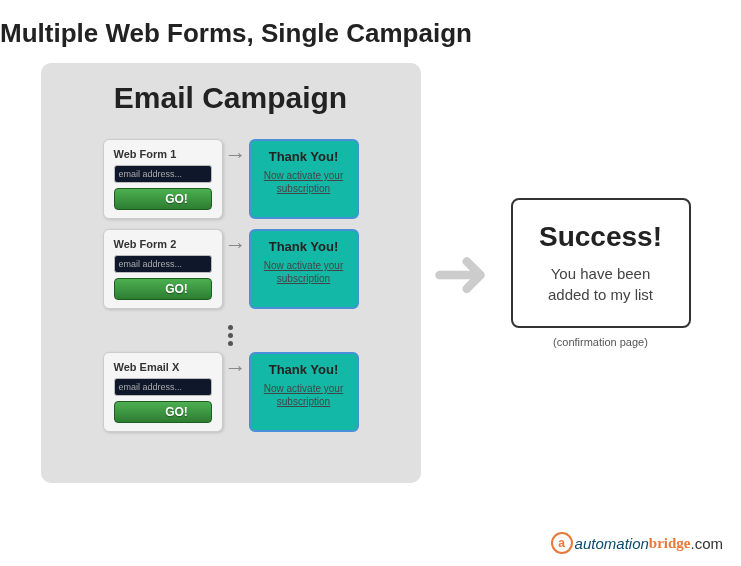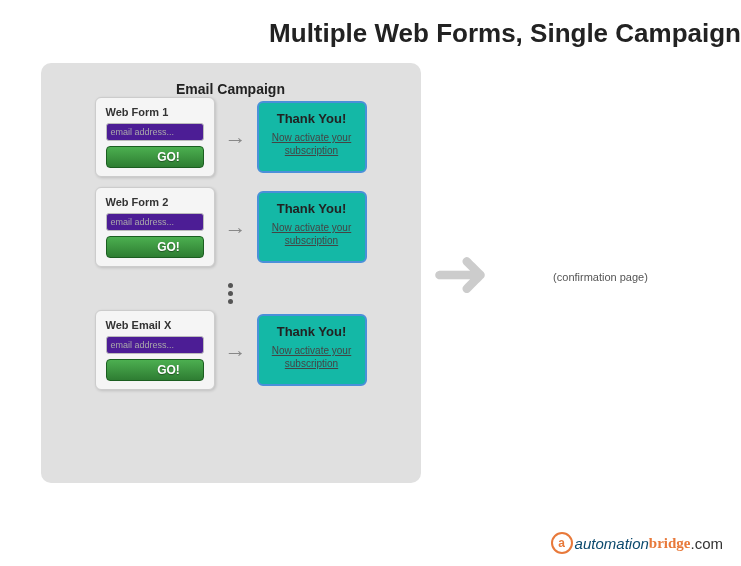--- a/index.html
+++ b/index.html
@@ -6,25 +6,25 @@
     body {
       width: 741px;
       height: 566px;
       background: #ffffff;
       font-family: 'Helvetica Neue', Arial, sans-serif;
       overflow: hidden;
       position: relative;
     }
 
     .main-title {
-      text-align: right;
+      text-align: left;
       font-size: 26px;
       font-weight: bold;
       color: #222;
-      padding: 18px 0 10px 8px;
+      padding: 18px 0 10px 0;
     }
 
     .content-area {
       display: flex;
       flex-direction: row;
       align-items: center;
       justify-content: center;
       padding: 0 20px;
       gap: 0px;
       margin-top: 4px;
@@ -37,32 +37,30 @@
       padding: 18px 20px 18px 20px;
       width: 380px;
       min-height: 420px;
       display: flex;
       flex-direction: column;
       align-items: center;
       position: relative;
     }
 
     .campaign-title {
-      font-size: 14px;
+      font-size: 30px;
       font-weight: bold;
       color: #222;
-      margin-bottom: 0;
+      margin-bottom: 24px;
       text-align: center;
     }
 
     .form-row {
       display: flex;
       flex-direction: row;
-      align-items: center;
-      gap: 8px;
       margin-bottom: 10px;
     }
 
     
     .web-form-box {
       background: #f5f5f5;
       border: 1px solid #ccc;
       border-radius: 6px;
       padding: 8px 10px;
       width: 120px;
@@ -72,21 +70,21 @@
     .web-form-label {
       font-size: 11px;
       font-weight: bold;
       color: #333;
       margin-bottom: 5px;
     }
 
     .email-input-mock {
       width: 100%;
       height: 18px;
-      background: #4c1d95;
+      background: #0f172a;
       border: 1px solid #bbb;
       border-radius: 3px;
       font-size: 9px;
       color: #aaa;
       padding: 2px 4px;
       margin-bottom: 5px;
       display: flex;
       align-items: center;
     }
 
@@ -311,20 +309,24 @@
         <div class="thank-you-sub">Now activate your subscription</div>
       </div>
     </div>
   </div>
 
   <div class="big-arrow-container">
     <span class="big-arrow">➜</span>
   </div>
 
   <div class="success-panel">
+    <div class="success-box">
+      <div class="success-title">Success!</div>
+      <div class="success-sub">You have been added to my list</div>
+    </div>
     <div class="confirmation-label">(confirmation page)</div>
   </div>
 </div>
 
 <div class="branding">
   <span class="brand-icon">a</span>
   <span class="brand-automation">automation</span>
     <span class="brand-bridge">bridge</span>
     <span class="brand-dotcom">.com</span>
 </div>

